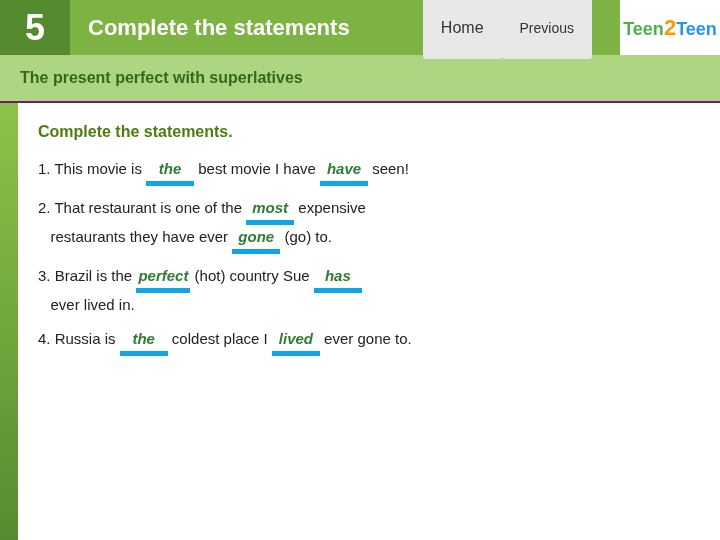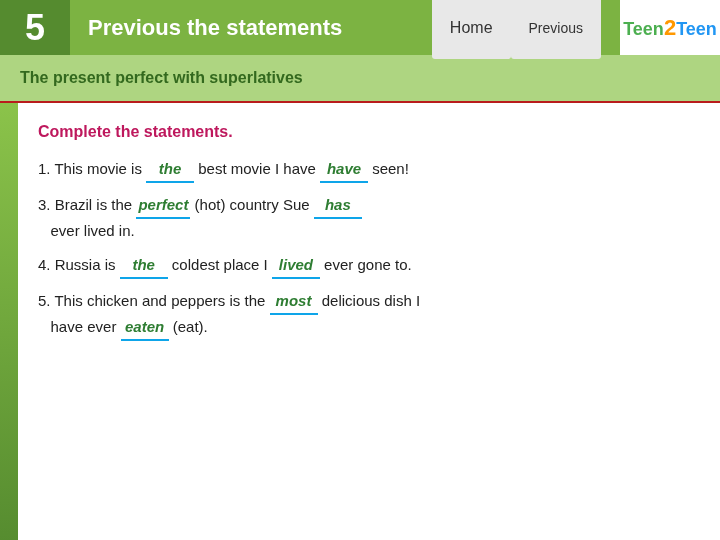--- a/index.html
+++ b/index.html
@@ -69,21 +69,21 @@
       margin-left: 4px;
     }
 
     .logo-area {
       background: white;
       height: 55px;
       width: 100px;
       display: flex;
       align-items: center;
       justify-content: center;
-      margin-left: 11px;
+      margin-left: 20px;
     }
 
     .logo-text {
       font-size: 18px;
       font-weight: bold;
     }
 
     .logo-teen {
       color: #4caf50;
     }
@@ -97,71 +97,71 @@
       color: #2196f3;
     }
 
     
     .subtitle-bar {
       background: #aed581;
       padding: 14px 20px;
       font-size: 16px;
       color: #33691e;
       font-weight: 600;
-      border-bottom: 2px solid #b91c1c;
+      border-bottom: 2px solid #701a75;
     }
 
     
     .content {
       background: white;
       margin: 0;
       padding: 20px 30px 15px 30px;
       height: calc(540px - 55px - 38px);
       overflow: hidden;
     }
 
     .content-title {
       font-size: 16px;
       font-weight: bold;
-      color: #be185d;
+      color: #4d7c0f;
       margin-bottom: 16px;
     }
 
     .exercise-list {
       list-style: none;
       padding: 0;
     }
 
     .exercise-item {
       font-size: 15px;
       color: #222;
       margin-bottom: 10px;
       line-height: 1.6;
     }
 
     .answer {
       display: inline-block;
-      border-bottom: 2px solid #0ea5e9;
+      border-bottom: 5px solid #0ea5e9;
       color: #2e7d32;
       font-weight: bold;
       font-style: italic;
       padding: 0 2px;
       min-width: 48px;
       text-align: center;
     }
   </style>
 </head>
 <body>
 
 <div class="header">
   <div class="number-box">
     <span>5</span>
   </div>
   <div class="header-title">
-    <span>Previous the statements</span>
+    <span>Complete the statements</span>
   </div>
   <div class="nav-buttons">
     <button class="home-btn">Home</button>
     <button class="nav-btn">Previous</button>
   </div>
   <div class="logo-area">
     <span class="logo-text">
       <span class="logo-teen">Teen</span><span class="logo-2">2</span><span class="logo-teen2">Teen</span>
     </span>
   </div>
@@ -174,30 +174,30 @@
 <div style="display:flex; height: calc(540px - 55px - 38px);">
   <div style="width:18px; background: linear-gradient(to bottom, #8bc34a, #558b2f);"></div>
   <div class="content" style="flex:1; padding-left: 20px;">
     <div class="content-title">Complete the statements.</div>
     <ol class="exercise-list">
 
       <li class="exercise-item">
         1. This movie is <span class="answer">the</span> best movie I have <span class="answer">have</span> seen!
       </li>
 
+      <li class="exercise-item">
+        2. That restaurant is one of the <span class="answer">most</span> expensive<br>
+        &nbsp;&nbsp;&nbsp;restaurants they have ever <span class="answer">gone</span> (go) to.
+      </li>
 
       <li class="exercise-item">
         3. Brazil is the <span class="answer">perfect</span> (hot) country Sue <span class="answer">has</span><br>
         &nbsp;&nbsp;&nbsp;ever lived in.
       </li>
 
       <li class="exercise-item">
         4. Russia is <span class="answer">the</span> coldest place I <span class="answer">lived</span> ever gone to.
       </li>
 
-      <li class="exercise-item">
-        5. This chicken and peppers is the <span class="answer">most</span> delicious dish I<br>
-        &nbsp;&nbsp;&nbsp;have ever <span class="answer">eaten</span> (eat).
-      </li>
 
     </ol>
   </div>
 </div>
 
 </body></html>

